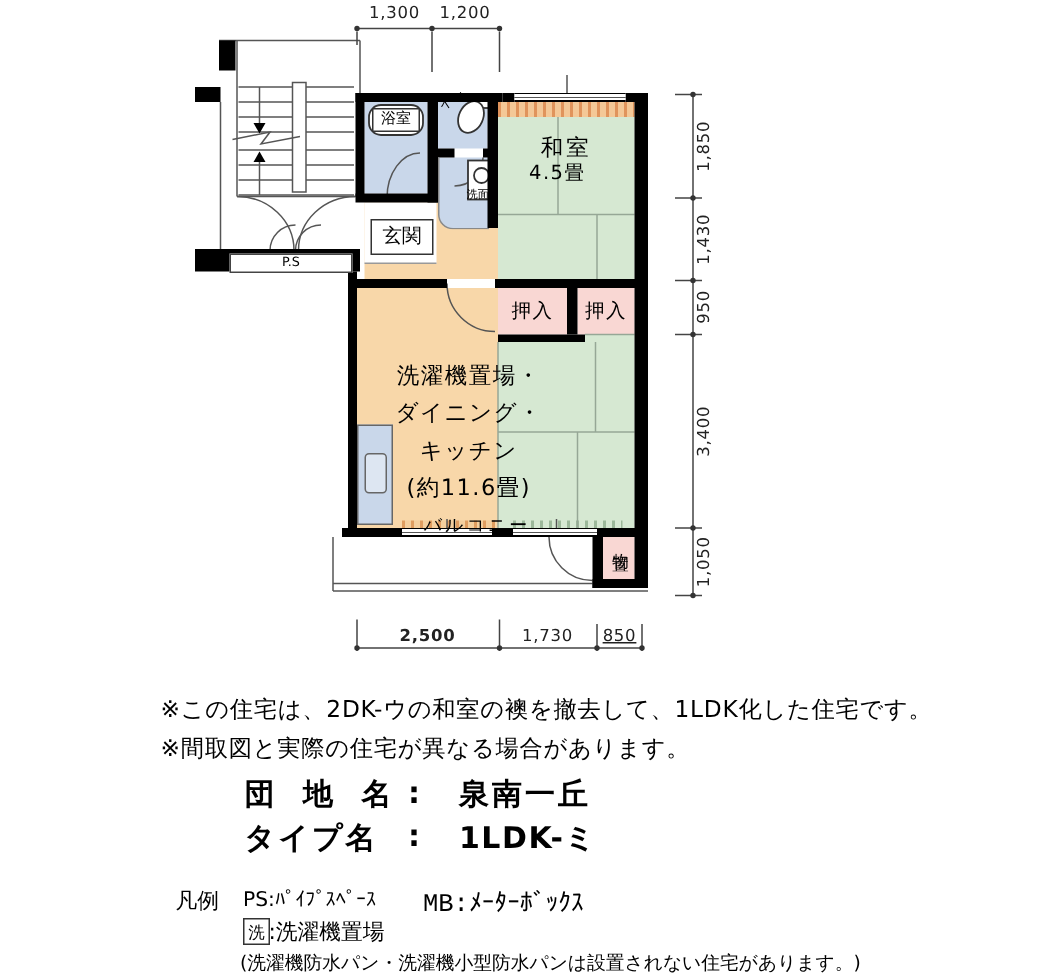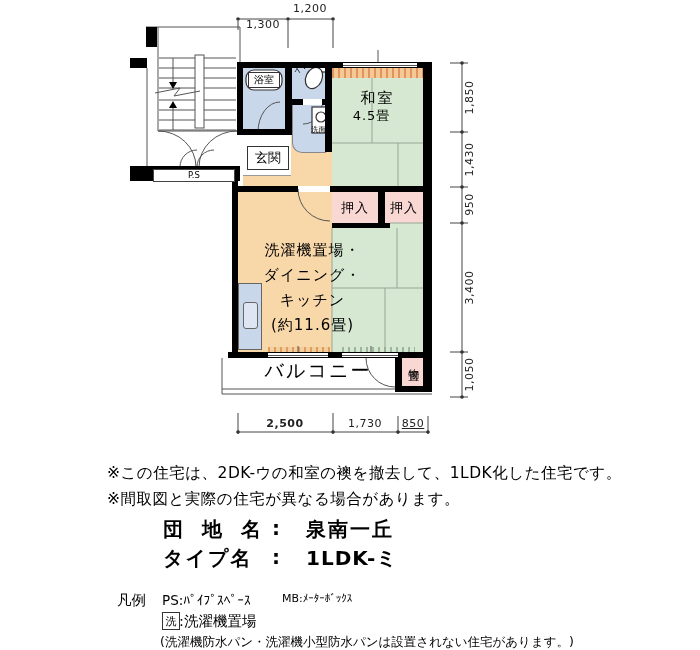--- a/index.html
+++ b/index.html
@@ -165,27 +165,27 @@
     <span>玄関</span>
   </div>
   <div class="lbl ctr" style="left:332px;top:192px;width:46px;font-size:13px;line-height:31px;letter-spacing:1px;">押入</div>
   <div class="lbl ctr" style="left:385px;top:192px;width:38px;font-size:13px;line-height:31px;letter-spacing:1px;">押入</div>
   <div class="lbl ctr" style="left:255px;top:238px;width:115px;font-size:15px;line-height:25px;letter-spacing:1px;">
     <div>洗濯機置場・</div>
     <div>ダイニング・</div>
     <div>キッチン</div>
     <div>(約11.6畳)</div>
   </div>
-  <div class="lbl ctr" style="left:263px;top:360px;width:110px;font-size:19px;letter-spacing:2px;">バルコニー</div>
+  <div class="lbl ctr" style="left:263px;top:344px;width:110px;font-size:12px;letter-spacing:2px;">バルコニー</div>
   <div class="lbl" style="left:406px;top:360px;font-size:11px;writing-mode:vertical-rl;letter-spacing:2px;">物置</div>
   <div class="lbl boxlbl" style="left:153px;top:169px;width:80px;height:11px;font-size:8.5px;border-color:#444;">
     <span>P.S</span>
   </div>
 
-  <div class="dim" style="left:238px;top:2px;width:50px;margin-top:16px;">1,300</div>
+  <div class="dim" style="left:238px;top:2px;width:50px;">1,300</div>
   <div class="dim" style="left:285px;top:2px;width:50px;">1,200</div>
   <div class="dim-v" style="left:444px;top:91px;">1,850</div>
   <div class="dim-v" style="left:444px;top:153px;">1,430</div>
   <div class="dim-v" style="left:444px;top:198px;">950</div>
   <div class="dim-v" style="left:444px;top:281px;">3,400</div>
   <div class="dim-v" style="left:444px;top:368px;">1,050</div>
   <div class="dim" style="left:255px;top:417px;width:60px;font-weight:bold;">2,500</div>
   <div class="dim" style="left:335px;top:417px;width:60px;">1,730</div>
   <div class="dim" style="left:398px;top:417px;width:30px;text-decoration:underline;">850</div>
 
@@ -194,20 +194,20 @@
 
   <div class="estate" style="left:163px;top:516px;letter-spacing:6px;">団 地 名</div>
   <div class="estate" style="left:272px;top:516px;">:</div>
   <div class="estate" style="left:306px;top:516px;letter-spacing:2px;">泉南一丘</div>
   <div class="estate" style="left:163px;top:545px;letter-spacing:2px;">タイプ名</div>
   <div class="estate" style="left:272px;top:545px;">:</div>
   <div class="estate" style="left:306px;top:545px;letter-spacing:1px;">1LDK-ミ</div>
 
   <div class="legend" style="left:117px;top:591px;font-size:14.5px;">凡例</div>
   <div class="legend" style="left:162px;top:592px;font-size:13.5px;">PS:ﾊﾟｲﾌﾟｽﾍﾟｰｽ</div>
-  <div class="legend" style="left:282px;top:592px;font-size:11px;">MB:ﾒｰﾀｰﾎﾞｯｸｽ</div>
+  <div class="legend" style="left:282px;top:592px;font-size:17px;font-family:Liberation Mono, monospace;">MB:ﾒｰﾀｰﾎﾞｯｸｽ</div>
   <div class="legend boxlbl" style="left:162px;top:612px;width:16px;height:16px;font-size:11px;position:absolute;">
     <span>洗</span>
   </div>
   <div class="legend" style="left:179px;top:612px;font-size:14.5px;">:洗濯機置場</div>
   <div class="legend" style="left:160px;top:634px;font-size:12.5px;">(洗濯機防水パン・洗濯機小型防水パンは設置されない住宅があります。)</div>
 
 </div>
 
 </body></html>

